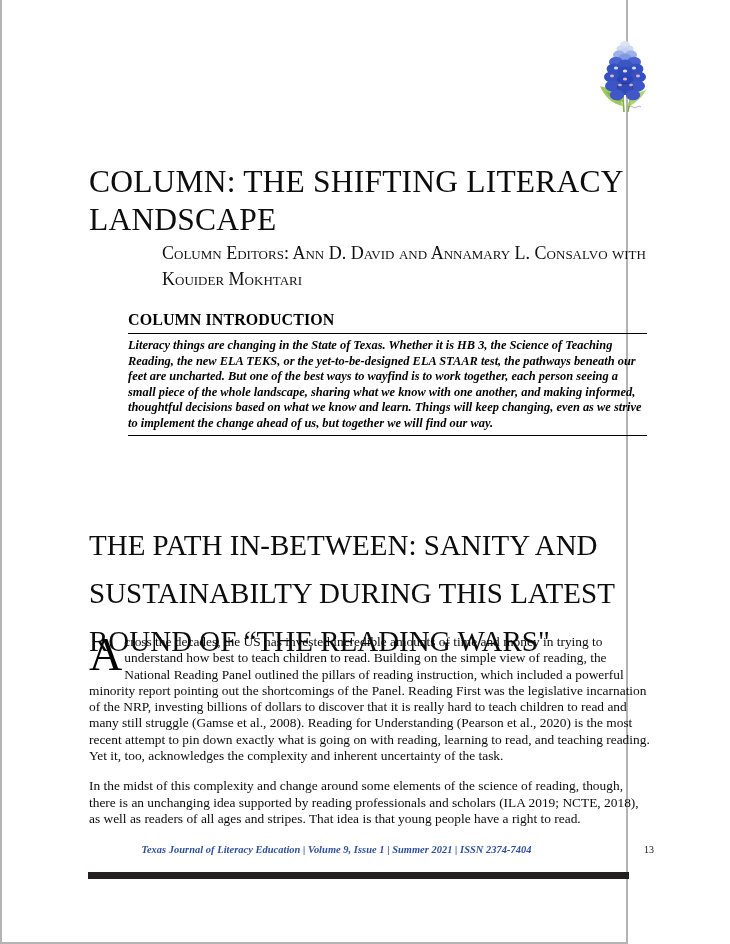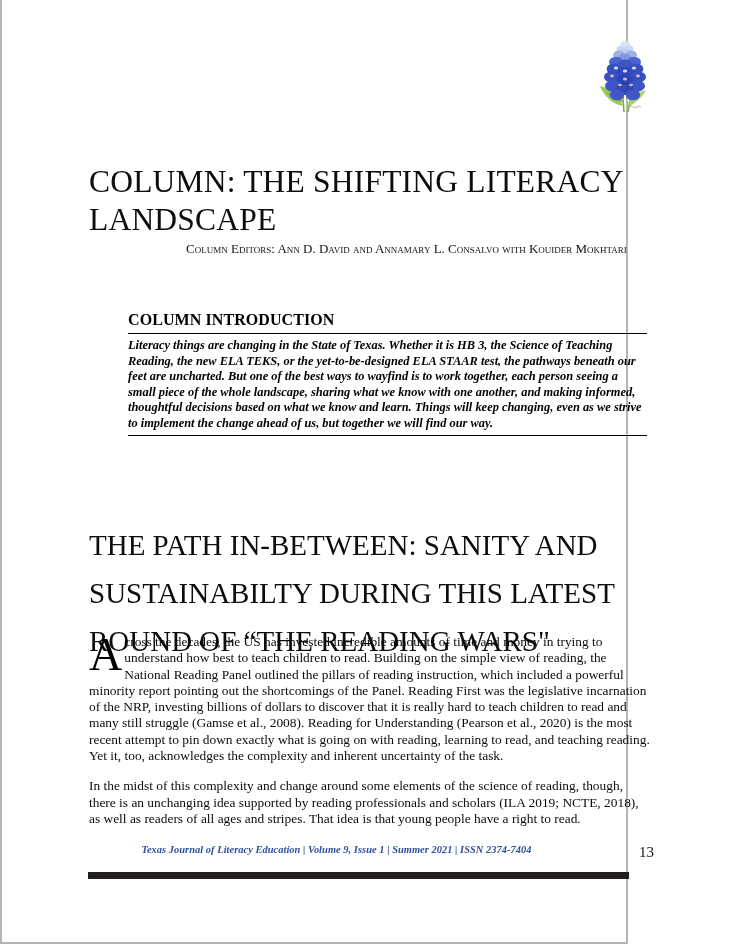--- a/index.html
+++ b/index.html
@@ -49,24 +49,24 @@
     letter-spacing: 0.2px;
     color: #0d0d0d;
     font-weight: 400;
   }
 
   .col-editors {
     position: absolute;
     left: 160px;
     top: 240px;
     width: 489px;
-    text-align: center;
-    font-family: "Liberation Serif", "DejaVu Serif", serif;
-    font-size: 13px;
-    line-height: 18px;
+    text-align: left;
+    font-family: "Liberation Serif", "DejaVu Serif", serif;
+    font-size: 18px;
+    line-height: 26px;
     font-variant: small-caps;
     color: #111111;
   }
 
   
   .intro-wrap {
     position: absolute;
     left: 126px;
     top: 310px;
     width: 527px;
@@ -128,35 +128,35 @@
     color: #000000;
   }
 
   
   .footer {
     position: absolute;
     left: 87px;
     top: 844px;
     width: 565px;
     display: flex;
-    align-items: flex-start;
+    align-items: center;
     gap: 16px;
   }
   .footer-text {
     flex: 1;
     text-align: center;
     font-size: 10.4px;
     font-style: italic;
     font-weight: bold;
     color: #2e4f9e;
     letter-spacing: 0.05px;
     padding-right: 26px;
   }
   .footer-page {
-    font-size: 15px;
+    font-size: 10px;
     color: #111111;
     width: 28px;
     text-align: right;
   }
   .rule-bottom {
     position: absolute;
     left: 86px;
     top: 872px;
     width: 541px;
     height: 7px;

